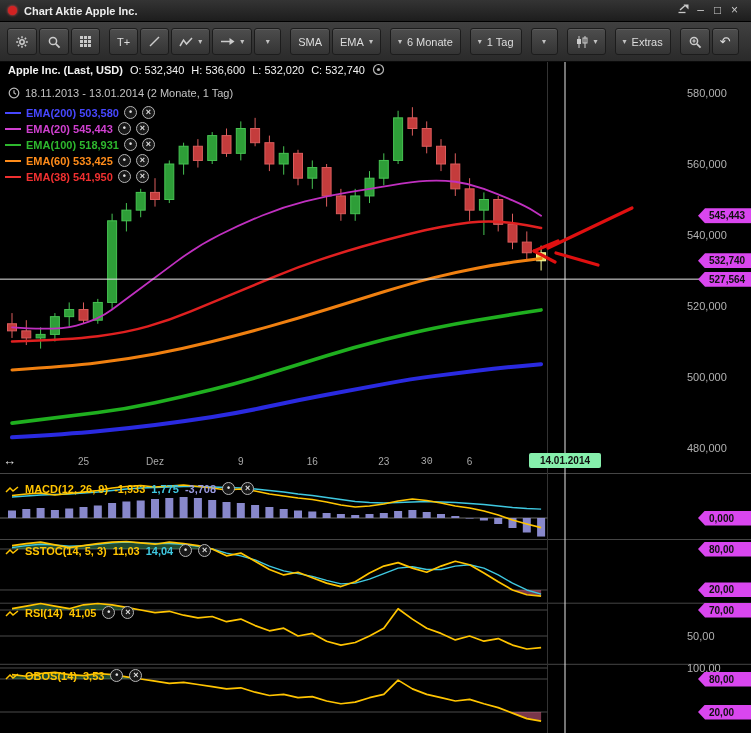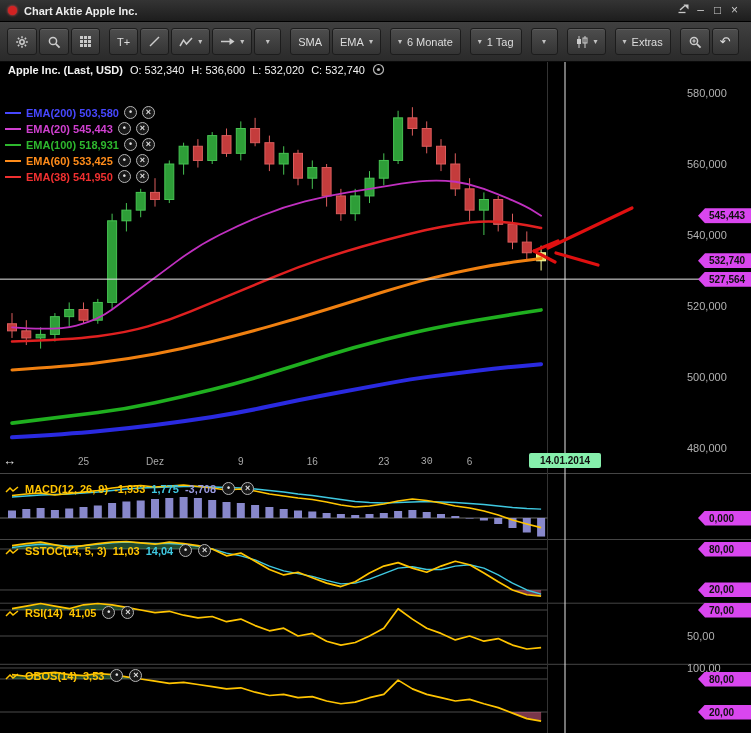--- a/index.html
+++ b/index.html
@@ -360,20 +360,31 @@
         <span>H: 536,600</span>
         <span>L: 532,020</span>
         <span>C: 532,740</span>
         <span class="icw">
           <svg width="13" height="13">
             <circle cx="6.5" cy="6.5" r="5" fill="none" stroke="#b5b5b5" stroke-width="1.2"></circle>
             <circle cx="6.5" cy="6.5" r="1.6" fill="#b5b5b5"></circle>
           </svg>
         </span>
       </div>
+    <div class="ov range">
+      <span class="icw" id="clock-slot">
+          <span class="icw">
+            <svg width="12" height="12">
+              <circle cx="6" cy="6" r="4.8" fill="none" stroke="#bbb" stroke-width="1.2"></circle>
+              <path d="M6 3.2V6l2 1.2" fill="none" stroke="#bbb" stroke-width="1.2"></path>
+            </svg>
+          </span>
+        </span>
+      <span>18.11.2013 - 13.01.2014 (2 Monate, 1 Tag)</span>
+    </div>
     <div class="ov legend" id="legend">
         <div class="legend-item">
           <span class="swatch" style="background: rgb(71, 71, 255);"></span>
           <span style="color: rgb(71, 71, 255);">EMA(200) 503,580</span>
           <span class="mini-btn">•</span>
           <span class="mini-btn">×</span>
         </div>
         <div class="legend-item">
           <span class="swatch" style="background: rgb(208, 64, 208);"></span>
           <span style="color: rgb(208, 64, 208);">EMA(20) 545,443</span>

